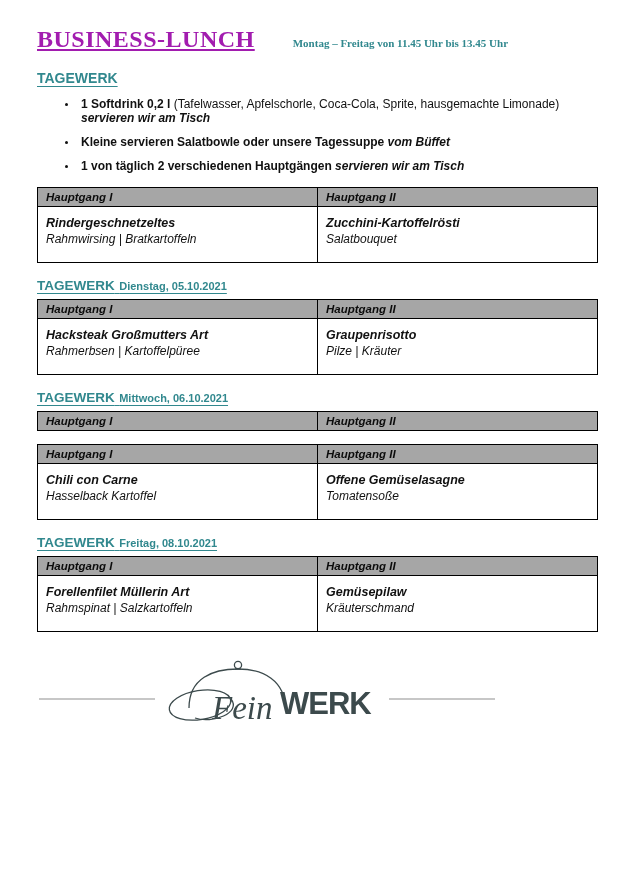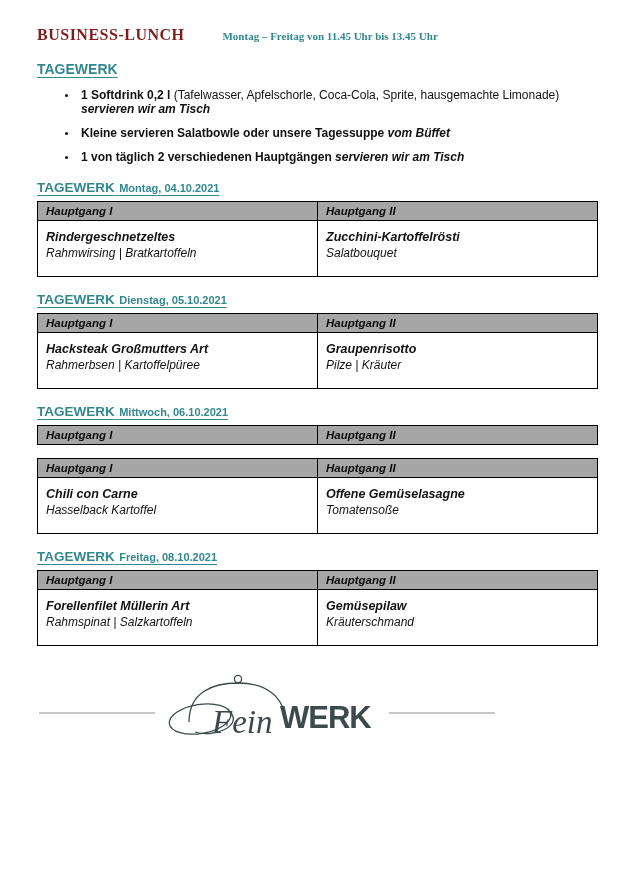--- a/index.html
+++ b/index.html
@@ -8,22 +8,22 @@
     width:631px; height:894px;
     font-family:"Liberation Sans", sans-serif;
     color:#111; overflow:hidden;
   }
   .page { padding:26px 34px 0 37px; }
 
   
   .doc-title-row { margin-bottom:16px; white-space:nowrap; }
   .doc-title {
     font-family:"Liberation Serif", serif;
-    font-size:16px; font-weight:bold; color:#7f1d1d;
-    letter-spacing:0.5px; display:inline;
+    font-size:24px; font-weight:bold; color:#a21caf;
+    letter-spacing:0.5px; display:inline;text-decoration:underline;
   }
   .doc-subtitle {
     font-family:"Liberation Serif", serif;
     font-size:11px; font-weight:bold; color:#31888E;
     margin-left:6px;
     padding-left:32px;
   }
 
   
   .tagewerk-main {
@@ -93,21 +93,20 @@
         <span class="i">vom Büffet</span>
       </li>
       <li>
         <span class="b">1 von täglich 2 verschiedenen Hauptgängen</span>
         <span class="i">servieren wir am Tisch</span>
       </li>
     </ul>
   </div>
 
   <section class="day">
-    <div class="day-head"><span class="dh-main">TAGEWERK</span>&nbsp;<span class="dh-date">Montag, 04.10.2021</span></div>
     <table class="menu-table">
       <tbody>
           <tr>
         <th>Hauptgang I</th>
         <th>Hauptgang II</th>
       </tr>
       <tr>
         <td>
           <div class="dish-title">Rindergeschnetzeltes</div>
           <div class="dish-sub">Rahmwirsing | Bratkartoffeln</div>

